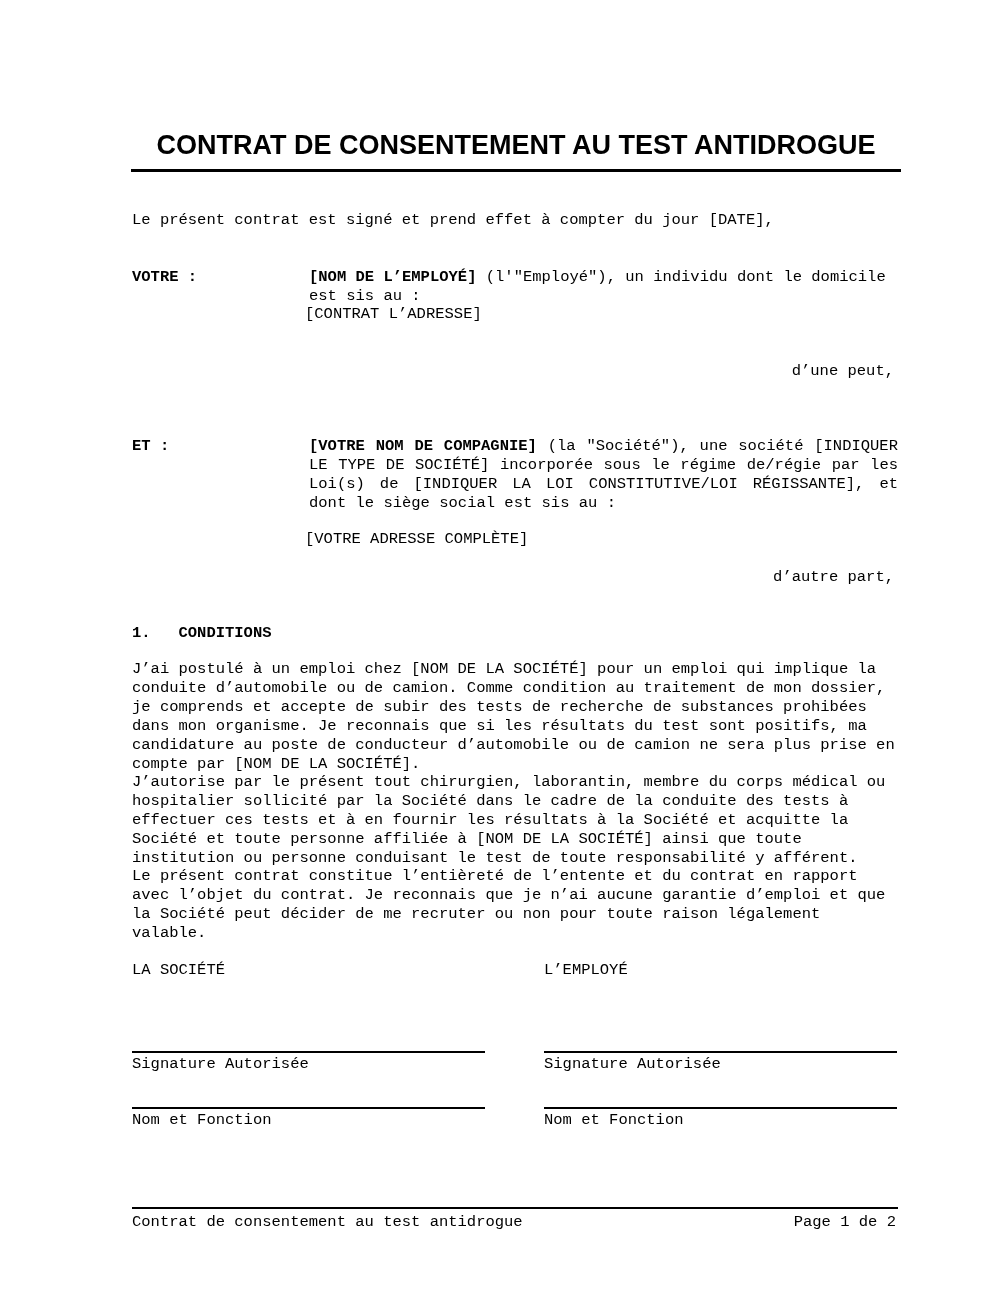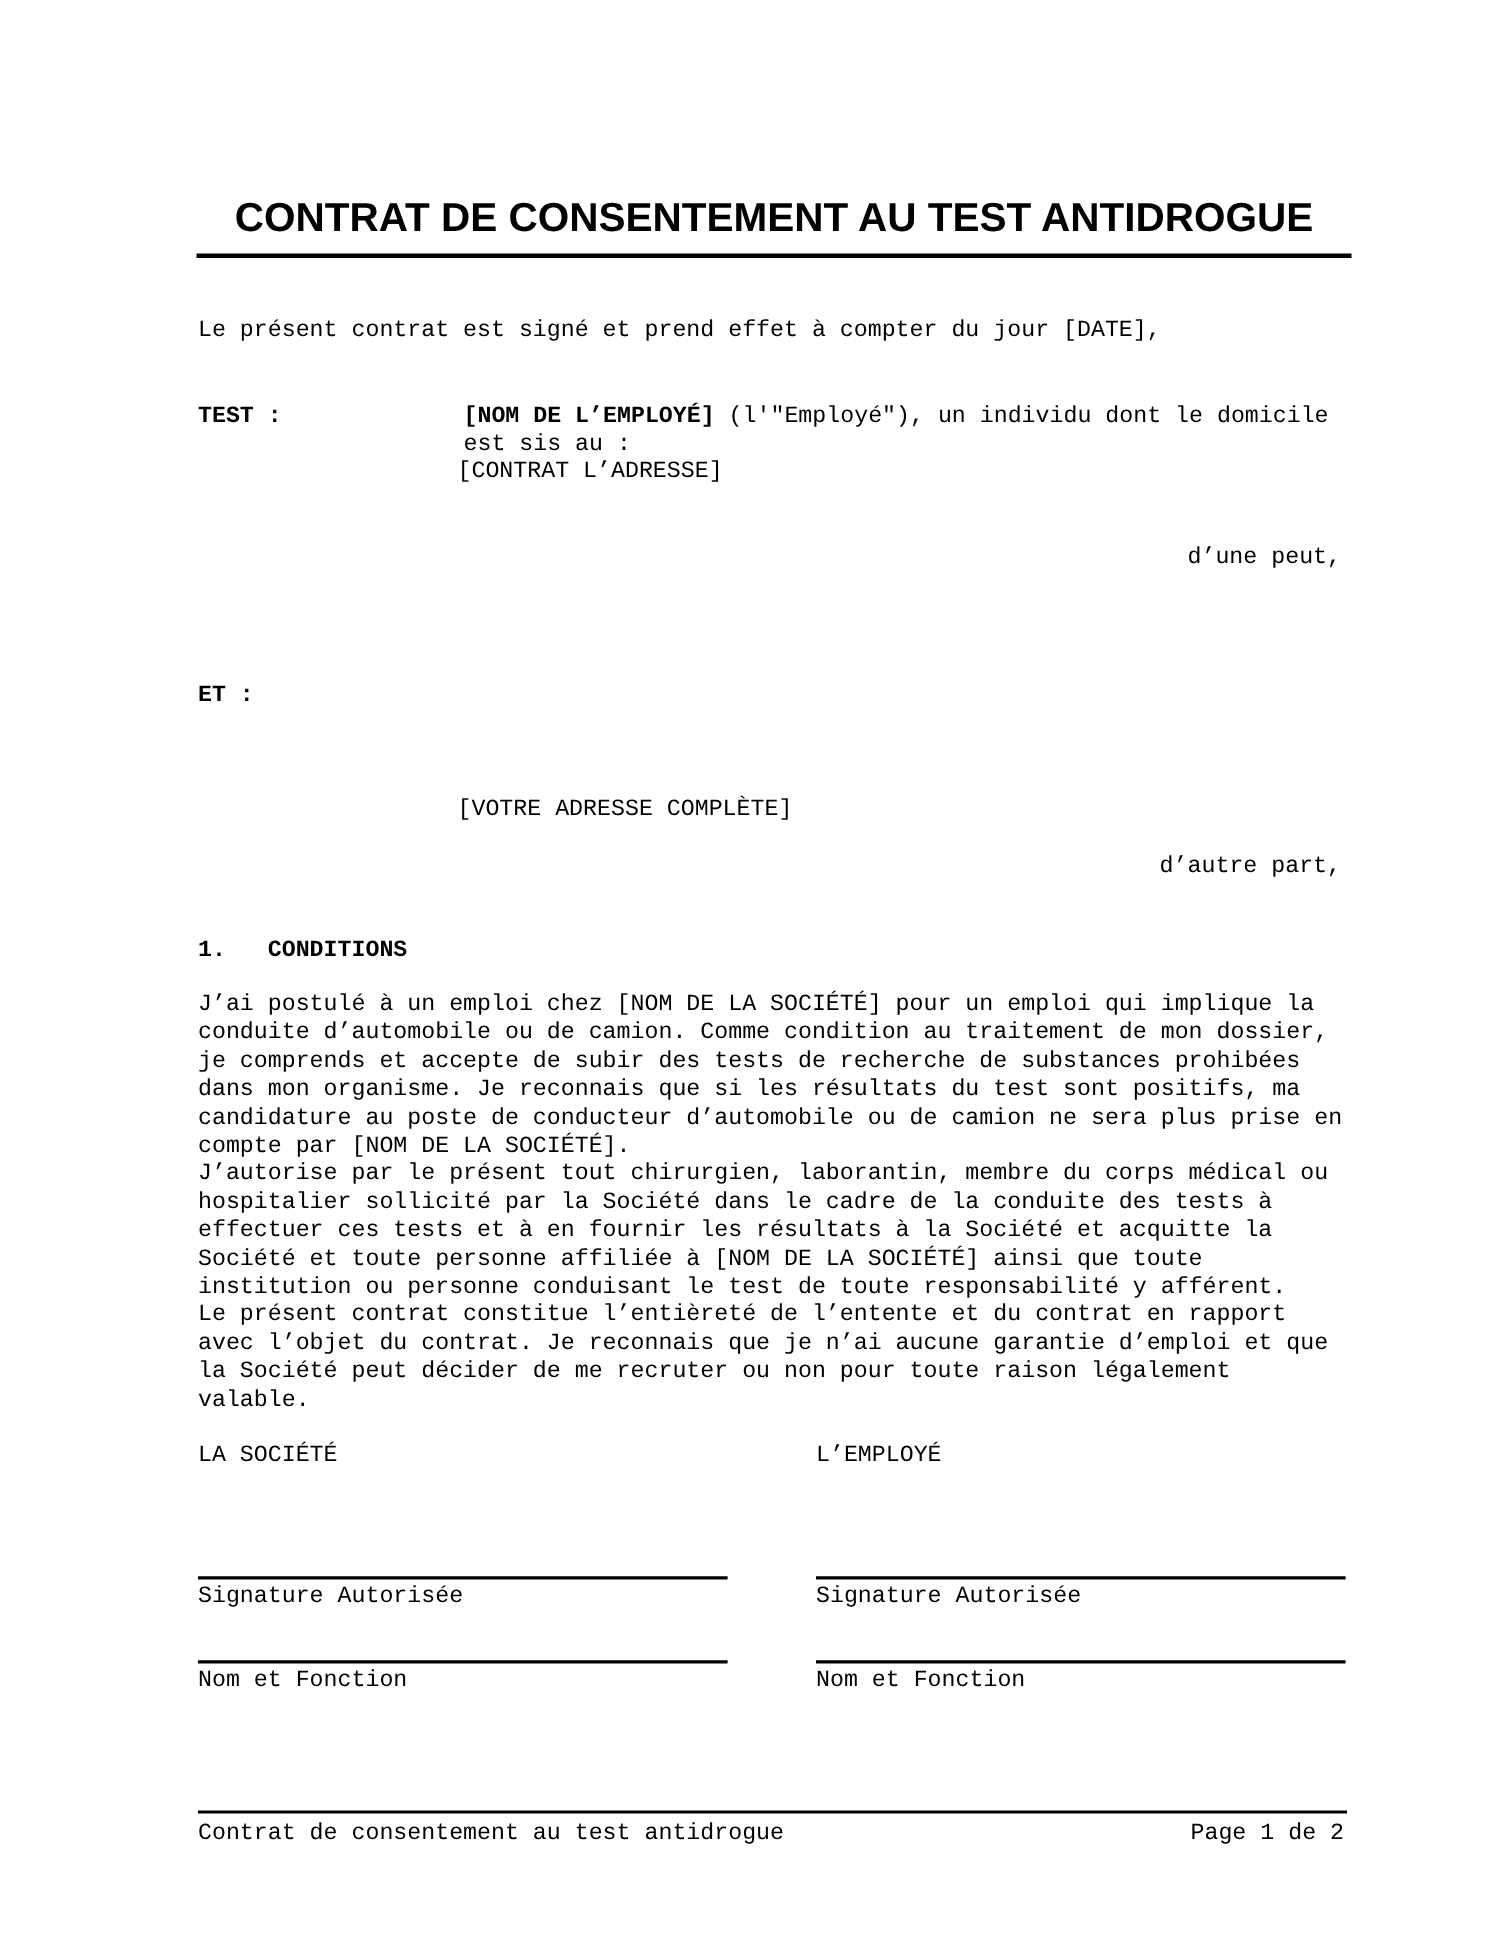--- a/index.html
+++ b/index.html
@@ -23,28 +23,31 @@
 </head>
 <body>
 
 <div class="page">
 
   <div class="title">CONTRAT DE CONSENTEMENT AU TEST ANTIDROGUE</div>
   <div class="title-rule"></div>
 
   <div class="abs" style="left:117px; top:211px; width:766px;">Le présent contrat est signé et prend effet à compter du jour [DATE],</div>
 
-  <div class="abs bold" style="left:117px; top:268px;">TEST :</div>
+  <div class="abs bold" style="left:117px; top:268px;">VOTRE :</div>
   <div class="abs" style="left:294px; top:268px; width:590px;">
     <span class="bold">[NOM DE L’EMPLOYÉ]</span><span> (l'"Employé"), un individu dont le domicile est sis au :</span>
   </div>
   <div class="abs" style="left:290px; top:305px;">[CONTRAT L’ADRESSE]</div>
   <div class="abs right" style="left:117px; top:362px; width:762px;">d’une peut,</div>
 
-  <div class="abs bold" style="left:117px; top:454px;">ET :</div>
+  <div class="abs bold" style="left:117px; top:437px;">ET :</div>
+  <div class="abs justify" style="left:294px; top:437px; width:589px;">
+    <span class="bold">[VOTRE NOM DE COMPAGNIE]</span><span> (la "Société"), une société [INDIQUER LE TYPE DE SOCIÉTÉ] incorporée sous le régime de/régie par les Loi(s) de [INDIQUER LA LOI CONSTITUTIVE/LOI RÉGISSANTE], et dont le siège social est sis au :</span>
+  </div>
   <div class="abs" style="left:290px; top:530px;">[VOTRE ADRESSE COMPLÈTE]</div>
   <div class="abs right" style="left:117px; top:568px; width:762px;text-align:right;">d’autre part,</div>
 
   <div class="abs bold" style="left:117px; top:624px; white-space:pre;">1.   CONDITIONS</div>
   <div class="abs" style="left:117px; top:660px; width:770px;">J’ai postulé à un emploi chez [NOM DE LA SOCIÉTÉ] pour un emploi qui implique la conduite d’automobile ou de camion. Comme condition au traitement de mon dossier, je comprends et accepte de subir des tests de recherche de substances prohibées dans mon organisme. Je reconnais que si les résultats du test sont positifs, ma candidature au poste de conducteur d’automobile ou de camion ne sera plus prise en compte par [NOM DE LA SOCIÉTÉ].</div>
   <div class="abs" style="left:117px; top:773px; width:770px;">J’autorise par le présent tout chirurgien, laborantin, membre du corps médical ou hospitalier sollicité par la Société dans le cadre de la conduite des tests à effectuer ces tests et à en fournir les résultats à la Société et acquitte la Société et toute personne affiliée à [NOM DE LA SOCIÉTÉ] ainsi que toute institution ou personne conduisant le test de toute responsabilité y afférent.</div>
   <div class="abs" style="left:117px; top:867px; width:770px;">Le présent contrat constitue l’entièreté de l’entente et du contrat en rapport avec l’objet du contrat. Je reconnais que je n’ai aucune garantie d’emploi et que la Société peut décider de me recruter ou non pour toute raison légalement valable.</div>
 
   <div class="abs" style="left:117px; top:961px;">LA SOCIÉTÉ</div>
   <div class="abs" style="left:529px; top:961px;">L’EMPLOYÉ</div>

